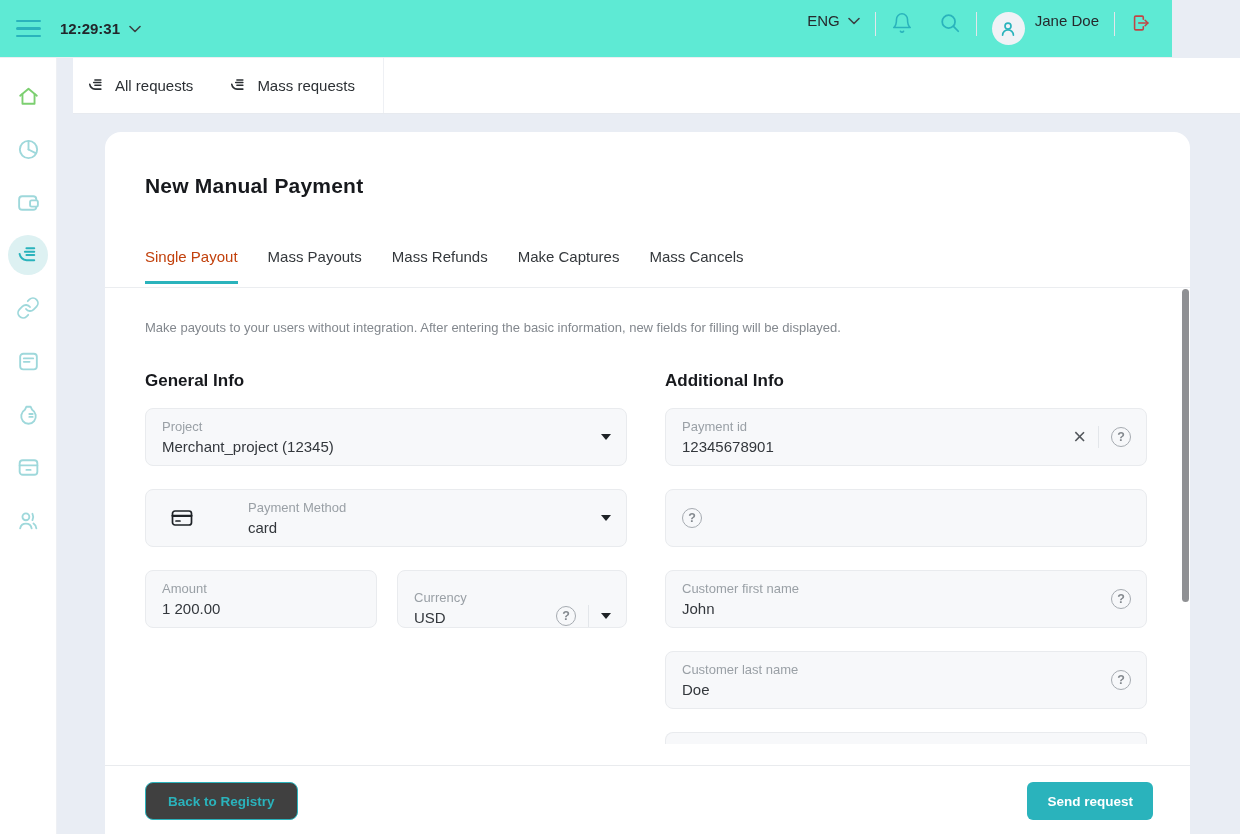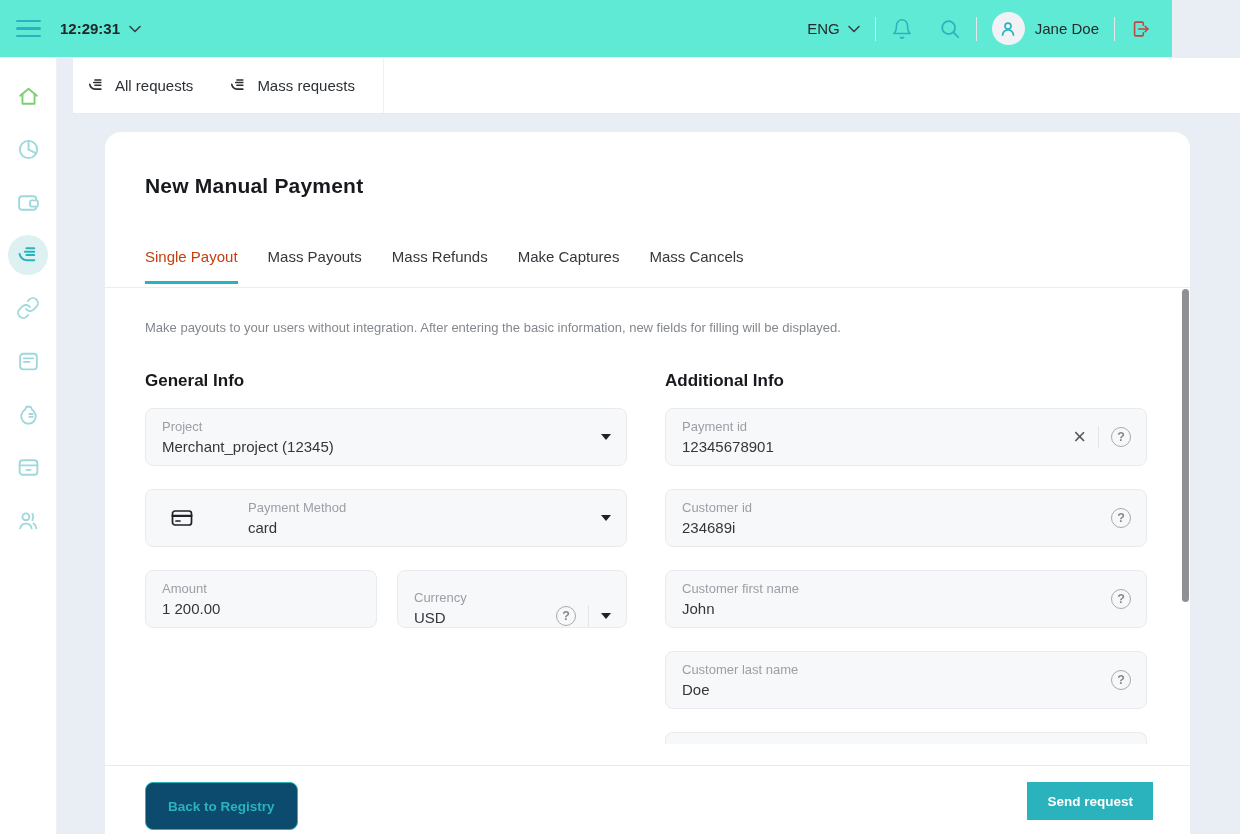--- a/index.html
+++ b/index.html
@@ -14,21 +14,21 @@
   
   .topbar {
     position:absolute; top:0; left:0; width:1172px; height:58px;
     background:#5eead4; border-bottom:1px solid #eceef2;
     display:flex; align-items:center; z-index:5;
   }
   .burger { margin-left:16px; display:flex; flex-direction:column; gap:5px; cursor:pointer; }
   .burger span { width:25px; height:2.6px; background:#2ab3bc; border-radius:2px; }
   .time-wrap { margin-left:19px; display:flex; align-items:center; gap:9px;
     font-size:15px; font-weight:700; color:#22262b; cursor:pointer; }
-  .tb-right { margin-left:auto; display:flex; align-items:center; padding-right:20px; }
+  .tb-right { margin-left:auto; display:flex; align-items:flex-start; padding-right:20px; }
   .lang { display:flex; align-items:center; gap:8px; font-size:15px; color:#26292d; cursor:pointer; }
   .vdiv { width:1px; height:24px; background:#e3e6ea; margin:0 15px; }
   .tb-icon { cursor:pointer; display:flex; align-items:center; justify-content:center; }
   .tb-icon + .tb-icon { margin-left:26px; }
   .avatar { width:33px; height:33px; border-radius:50%; background:#f0f2f6;
     display:flex; align-items:center; justify-content:center; }
   .uname { margin-left:10px; font-size:15px; color:#26292d; }
 
   
   .sidebar {
@@ -91,25 +91,25 @@
   .amount-field { width:232px; }
   .currency-field { width:230px;align-items:flex-end; }
   .field.sliver { height:12px; border-radius:8px 8px 0 0; border-bottom:none; margin-bottom:0; }
 
   .scrollbar-thumb { position:absolute; top:157px; right:1px; width:7px; height:313px;
     background:#8f9093; border-radius:4px; cursor:pointer; }
 
   .card-footer { position:absolute; top:633px; left:0; width:100%; height:127px;
     border-top:1px solid #e9ebee; display:flex; align-items:flex-start;
     justify-content:space-between; padding:16px 37px 0 40px; }
-  .btn-back { height:48px; padding:0 22px; background:#0c4a6e; border:1px solid #2ab3bc;
+  .btn-back { height:38px; padding:0 22px; background:#404040; border:1px solid #2ab3bc;
     border-radius:8px; color:#2ab3bc; font-size:13.5px; font-weight:600;
     font-family:"Liberation Sans", sans-serif; cursor:pointer; }
   .btn-send { height:38px; padding:4px 20px; background:#2ab3bc; border:none;
-    border-radius:0; color:#fff; font-size:13.5px; font-weight:700;
+    border-radius:6px; color:#fff; font-size:13.5px; font-weight:700;
     font-family:"Liberation Sans", sans-serif; cursor:pointer; }
 </style>
 </head>
 <body>
 
 <header class="topbar">
   <div class="burger">
       <span></span>
       <span></span>
       <span></span>
@@ -324,24 +324,20 @@
               <div class="f-value">12345678901</div>
             </div>
             <div class="f-icons">
               <span class="x-icon">×</span>
               <span class="mini-div"></span>
               <span class="q-icon">?</span>
             </div>
           </div>
 
           <div class="field">
-            <div class="f-text">
-              <div class="f-label">Customer id</div>
-              <div class="f-value">234689i</div>
-            </div>
             <div class="f-icons">
                 <span class="q-icon">?</span>
               </div>
           </div>
 
           <div class="field">
             <div class="f-text">
               <div class="f-label">Customer first name</div>
               <div class="f-value">John</div>
             </div>

